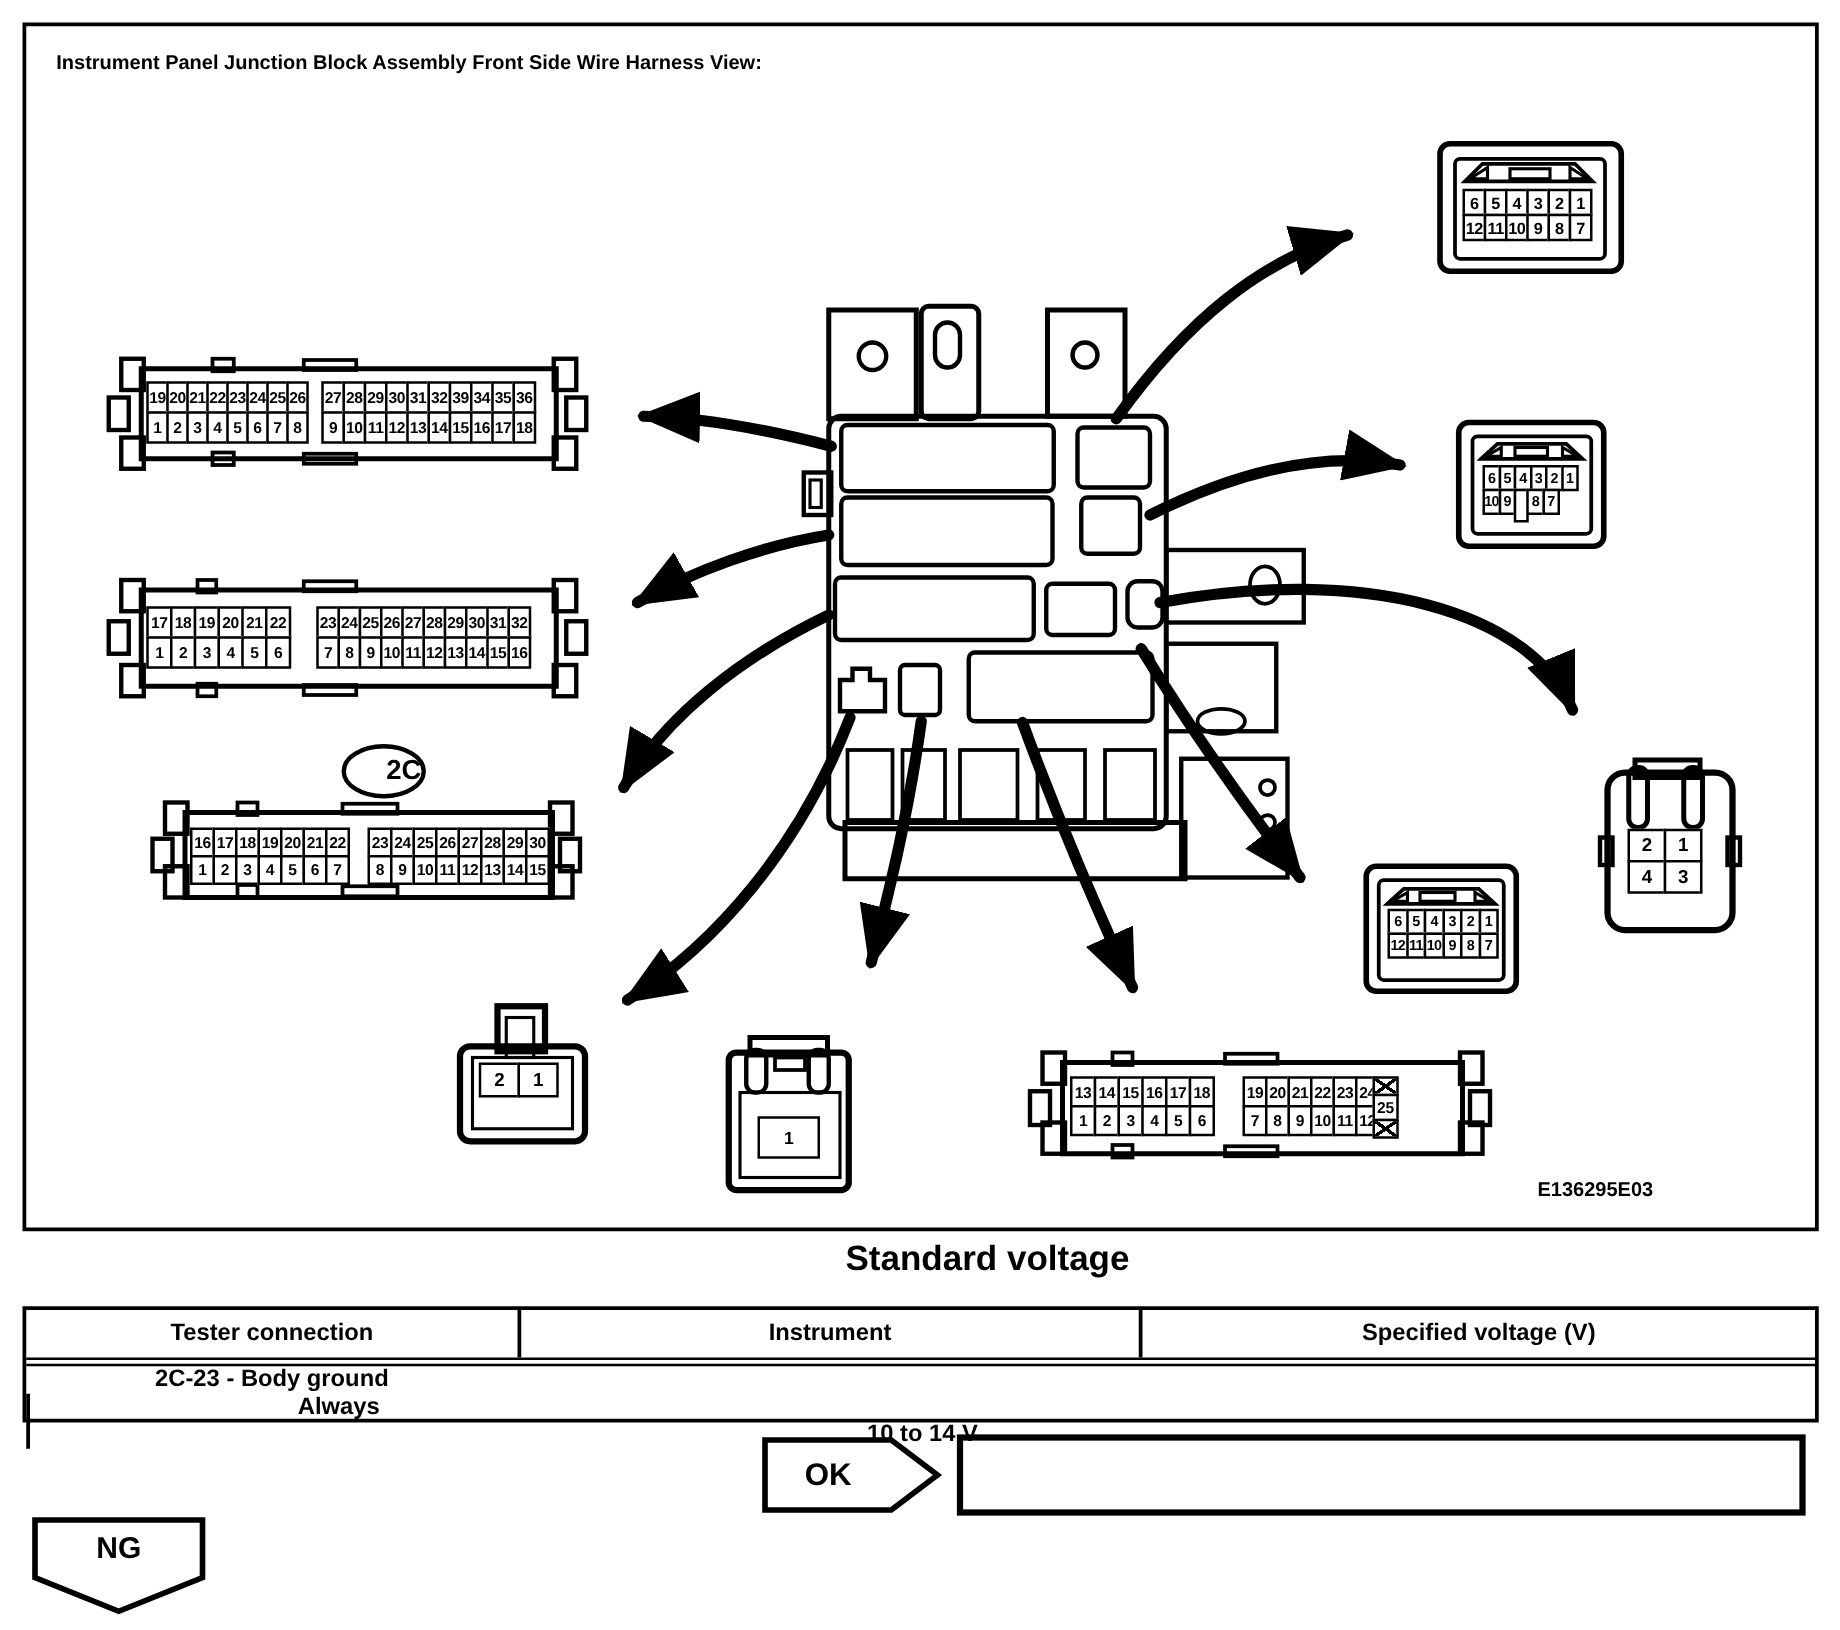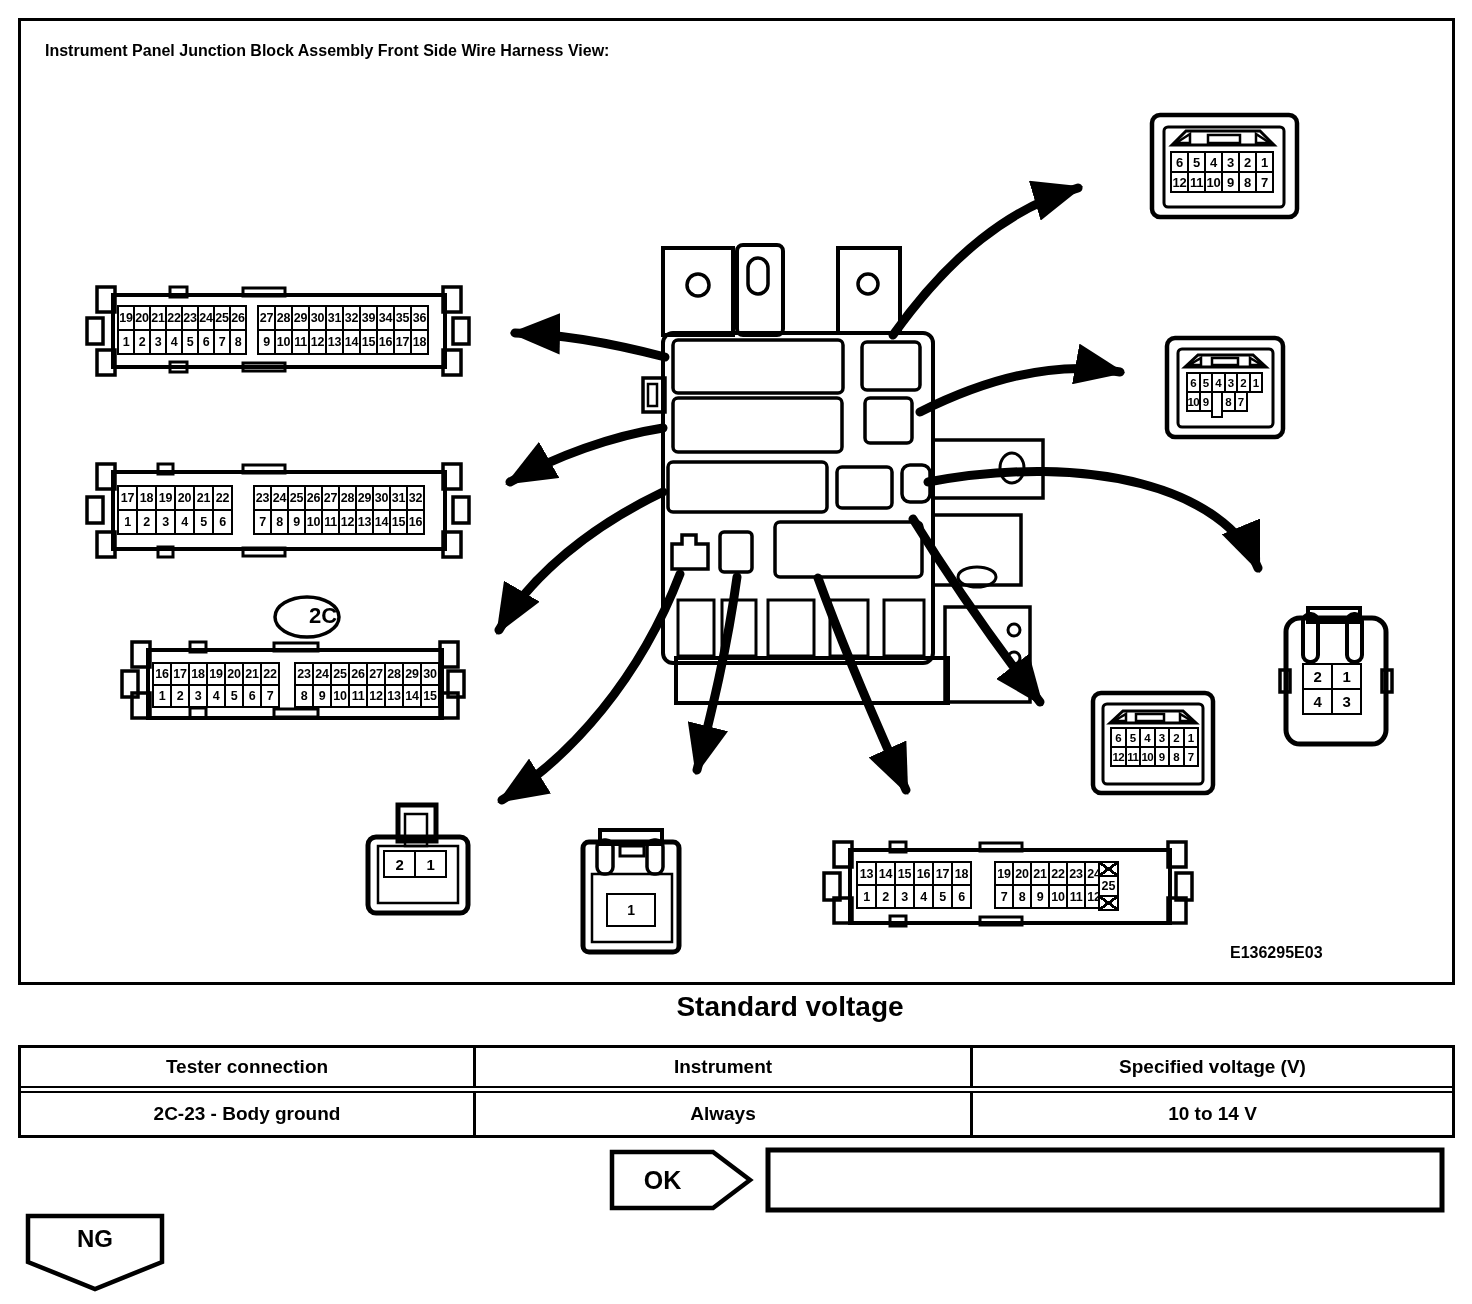--- a/index.html
+++ b/index.html
@@ -48,22 +48,22 @@
       display:flex;align-items:center;justify-content:center;font-weight:bold;font-size:12.5px;}
   .pin25col .xcell + .p25 + .xcell{margin-top:-2px;}
   .pin25col .xcell:last-child{margin-top:-2px;}
   
   .vtable{position:absolute;left:18px;top:1045px;width:1437px;border:3px solid #000;
           box-sizing:border-box;font-weight:bold;font-size:19px;background:#fff;z-index:3;}
   .vrow{display:flex;}
   .vrow > div{display:flex;align-items:center;justify-content:center;box-sizing:border-box;}
   .vrow > div + div{border-left:3px solid #000;}
   .vhead{height:38px;border-bottom:7px double #000;}
-  .vbody{height:42px;}
-  .col1{width:452px;} .col2{width:497px;} .col3{flex:1;}
+  .vbody{height:42px;flex-direction:column;}
+  .col1{width:393px;} .col2{width:497px;} .col3{flex:1;}
   
   #ok-label{left:612px;top:1166px;width:101px;text-align:center;font-size:25px;}
   #go-label{left:830px;top:1165px;width:310px;text-align:center;font-size:25px;}
   #ng-label{left:28px;top:1225px;width:134px;text-align:center;font-size:24px;}
 </style>
 </head>
 <body>
 
 <div id="stage">
 

